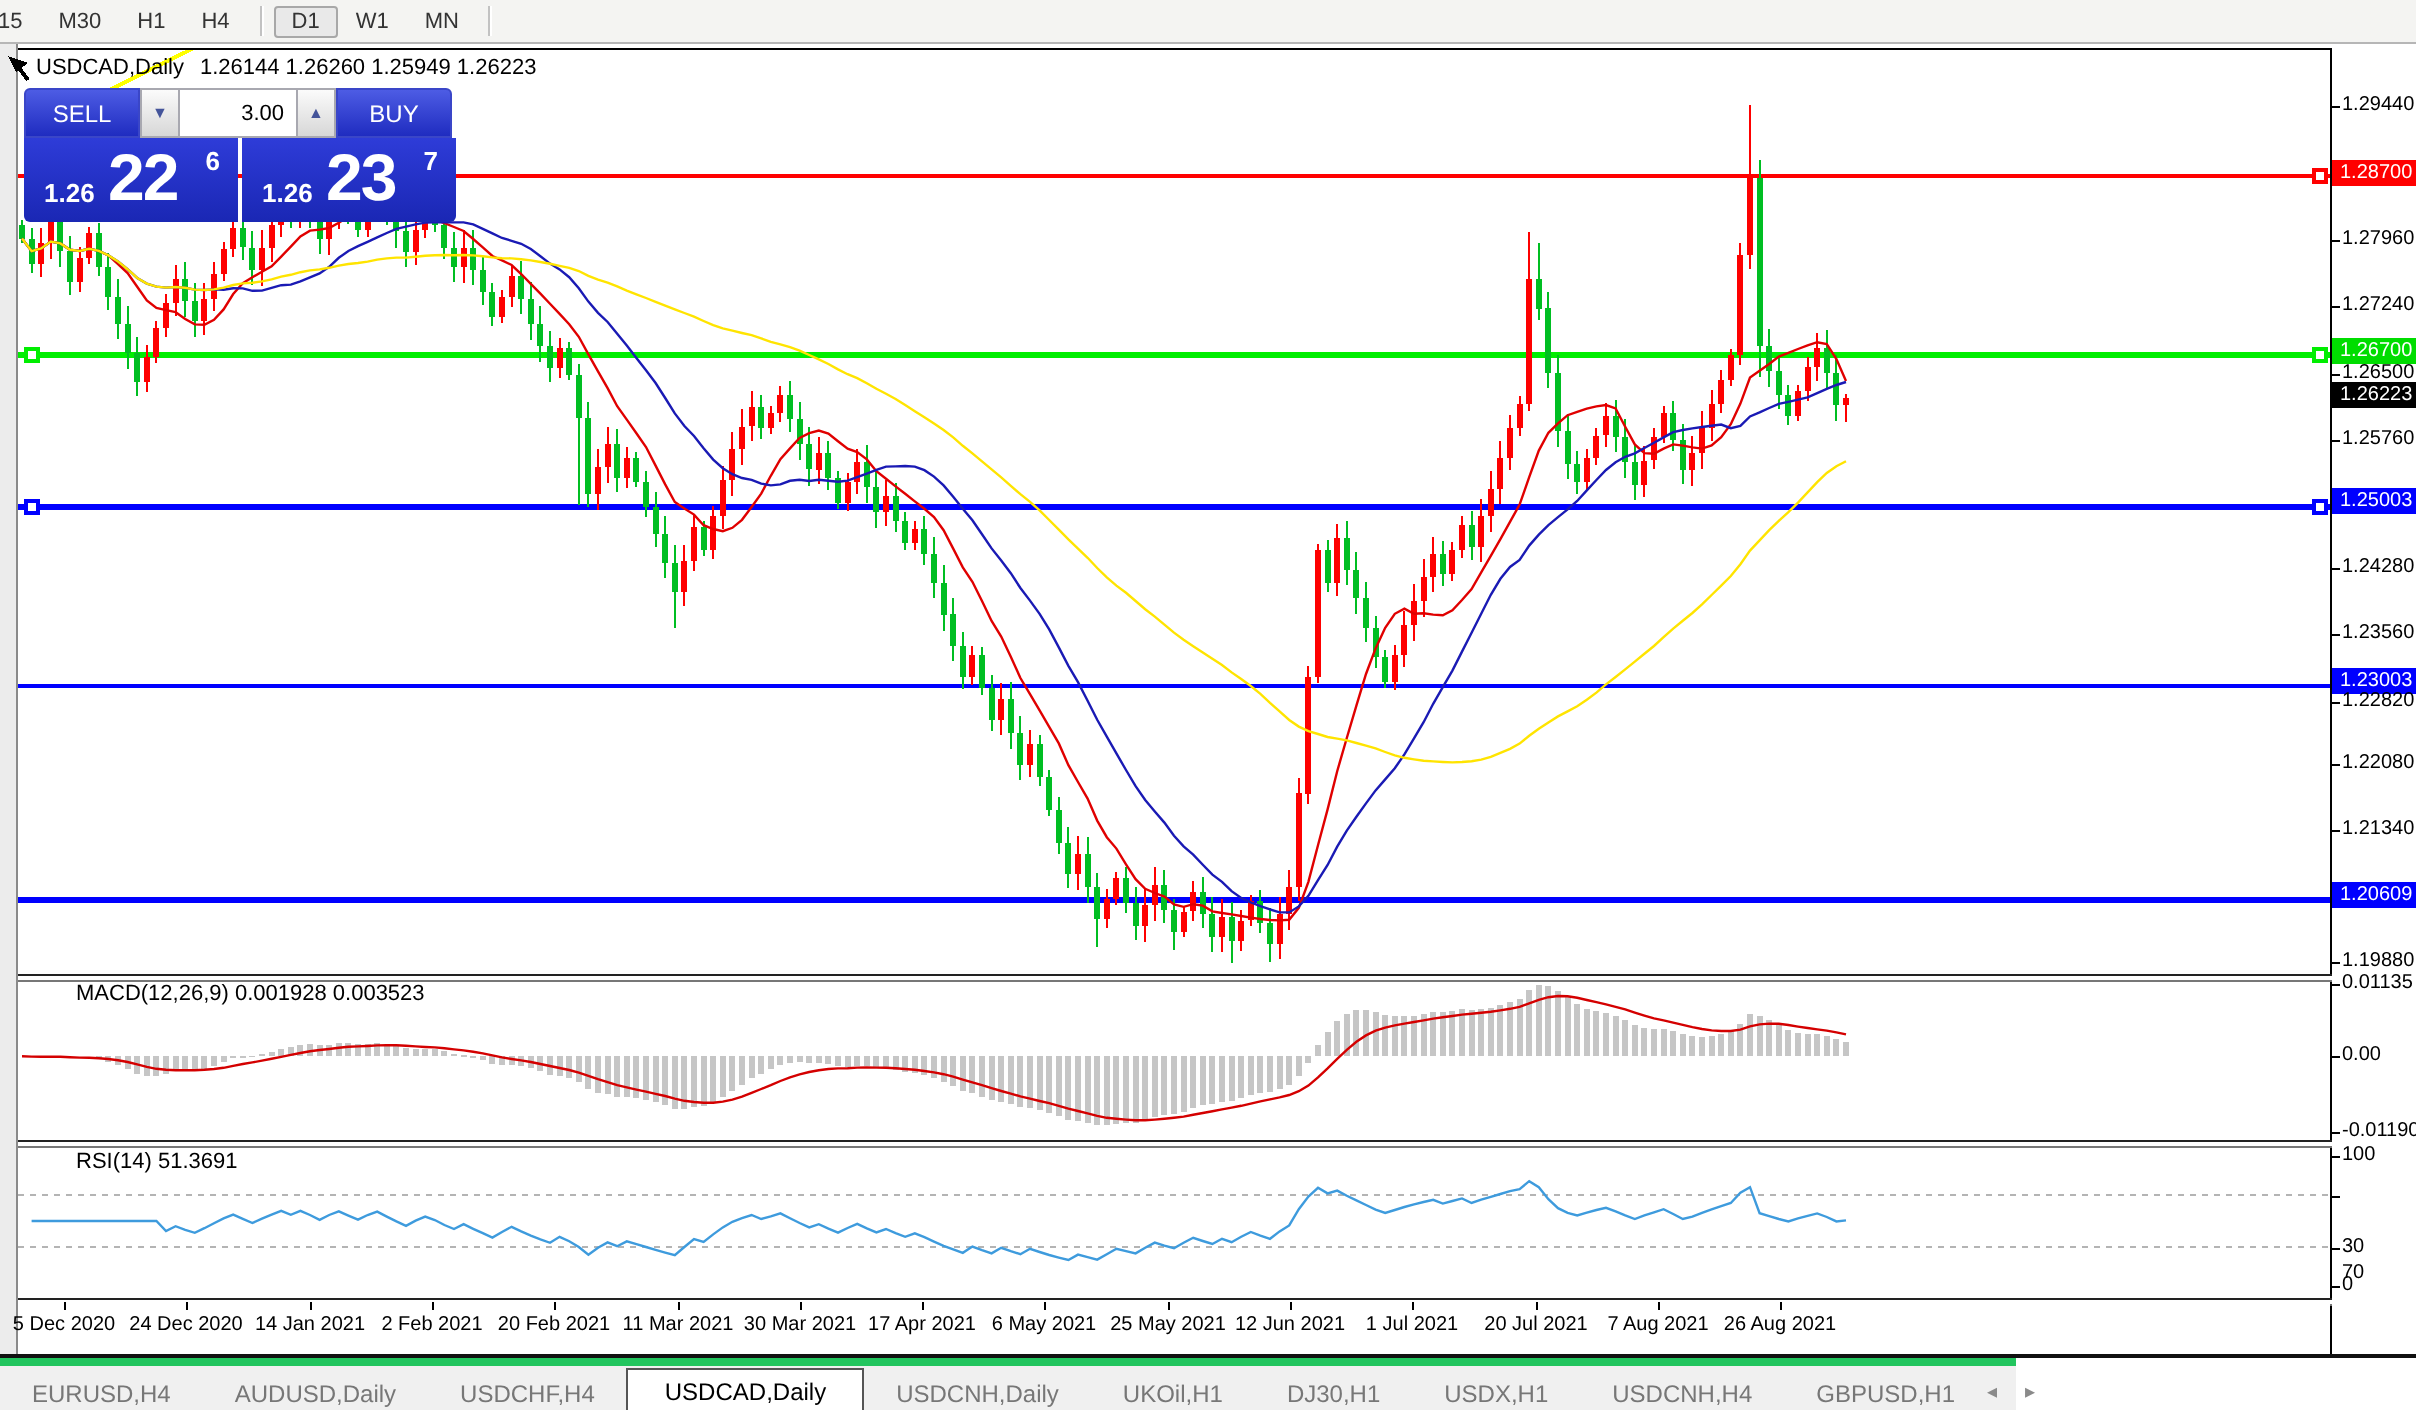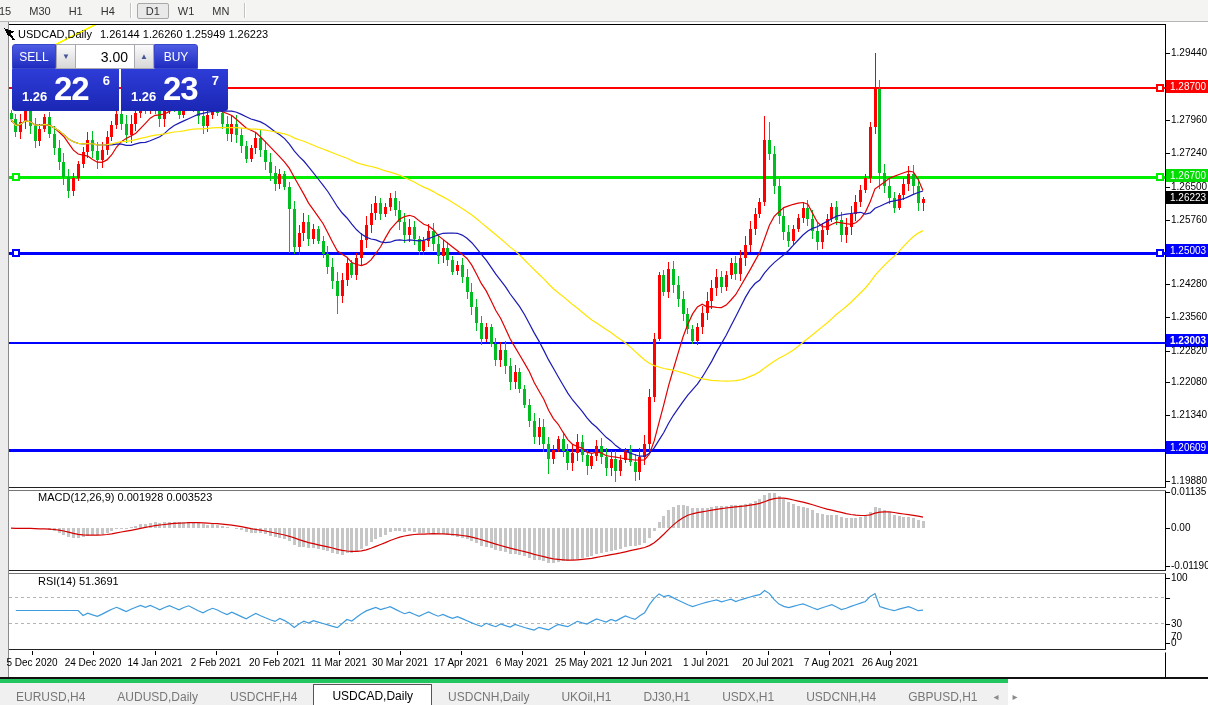--- a/index.html
+++ b/index.html
@@ -19,28 +19,28 @@
   .axis-sep{position:absolute;left:1165px;top:24px;width:1px;height:653px;background:#000;}
   .panel-div{position:absolute;left:9px;width:1199px;height:2px;background:#fff;border-top:1px solid #222;border-bottom:1px solid #777;}
   .bottom-line{position:absolute;left:0;top:677px;width:1208px;height:2px;background:#111;}
   svg{position:absolute;left:0;shape-rendering:crispEdges;}
   
   .chart-title{position:absolute;left:18px;top:28px;font-size:11px;color:#000;display:flex;gap:8px;z-index:5;}
   .cursor-ico{position:absolute;left:3px;top:27px;z-index:5;}
   
   .oneclick{position:absolute;left:12px;top:44px;width:216px;height:67px;z-index:6;font-family:"Liberation Sans",sans-serif;}
   .oc-row1{display:flex;height:25px;}
-  .oc-btn{width:44px;background:linear-gradient(#4d5ce4,#1f2cc0);color:#fff;font-size:12px;
+  .oc-btn{width:58px;background:linear-gradient(#4d5ce4,#1f2cc0);color:#fff;font-size:12px;
           display:flex;align-items:center;justify-content:center;border:1px solid #3a46c8;box-sizing:border-box;cursor:pointer;}
   .oc-btn.sell{border-radius:3px 0 0 0;}
   .oc-btn.buy{border-radius:0 3px 0 0;}
   .oc-spin{width:20px;background:linear-gradient(#fbfbfb,#d7d7d7);border:1px solid #a8a8b0;box-sizing:border-box;
            display:flex;align-items:center;justify-content:center;font-size:8px;color:#44549a;cursor:pointer;}
   .oc-vol{width:58px;border:1px solid #a8a8b0;border-left:none;border-right:none;box-sizing:border-box;
-          font-size:14px;text-align:right;padding-right:6px;color:#000;outline:none;font-family:"Liberation Sans",sans-serif;}
+          font-size:11px;text-align:right;padding-right:6px;color:#000;outline:none;font-family:"Liberation Sans",sans-serif;}
   .oc-row2{display:flex;height:42px;margin-top:0px;}
   .oc-price{width:107px;background:linear-gradient(#2e3cd8,#1a27b4);color:#fff;position:relative;cursor:pointer;}
   .oc-price.sellp{margin-right:2px;border-radius:0 0 0 3px;}
   .oc-price.buyp{border-radius:0 0 3px 0;}
   .oc-small{position:absolute;left:10px;bottom:7px;font-size:13px;font-weight:bold;}
   .oc-big{position:absolute;left:42px;top:1px;font-size:33px;font-weight:bold;letter-spacing:-1px;}
   .oc-sup{position:absolute;right:9px;top:4px;font-size:13px;font-weight:bold;}
   
   .ind-label{position:absolute;font-size:11px;color:#000;z-index:4;padding-left:24px;}
   
@@ -729,21 +729,21 @@
       <div class="axis-tick" style="top: 163px;"></div>
       <div class="axis-plain" style="top: 157px;">1.26500</div>
       <div class="axis-badge black" style="top: 167px;">1.26223</div>
       <div class="axis-tick" style="top: 196px;"></div>
       <div class="axis-plain" style="top: 190px;">1.25760</div>
       <div class="axis-badge blue" style="top: 220px;">1.25003</div>
       <div class="axis-tick" style="top: 260px;"></div>
       <div class="axis-plain" style="top: 254px;">1.24280</div>
       <div class="axis-tick" style="top: 293px;"></div>
       <div class="axis-plain" style="top: 287px;">1.23560</div>
-      <div class="axis-badge blue" style="top: 310px; font-weight: bold;">1.23003</div>
+      <div class="axis-badge blue" style="top: 310px;">1.23003</div>
       <div class="axis-tick" style="top: 327px;"></div>
       <div class="axis-plain" style="top: 321px;">1.22820</div>
       <div class="axis-tick" style="top: 358px;"></div>
       <div class="axis-plain" style="top: 352px;">1.22080</div>
       <div class="axis-tick" style="top: 391px;"></div>
       <div class="axis-plain" style="top: 385px;">1.21340</div>
       <div class="axis-badge blue" style="top: 417px;">1.20609</div>
       <div class="axis-tick" style="top: 457px;"></div>
       <div class="axis-plain" style="top: 451px;">1.19880</div>
       <div class="axis-tick" style="top: 468px;"></div>

